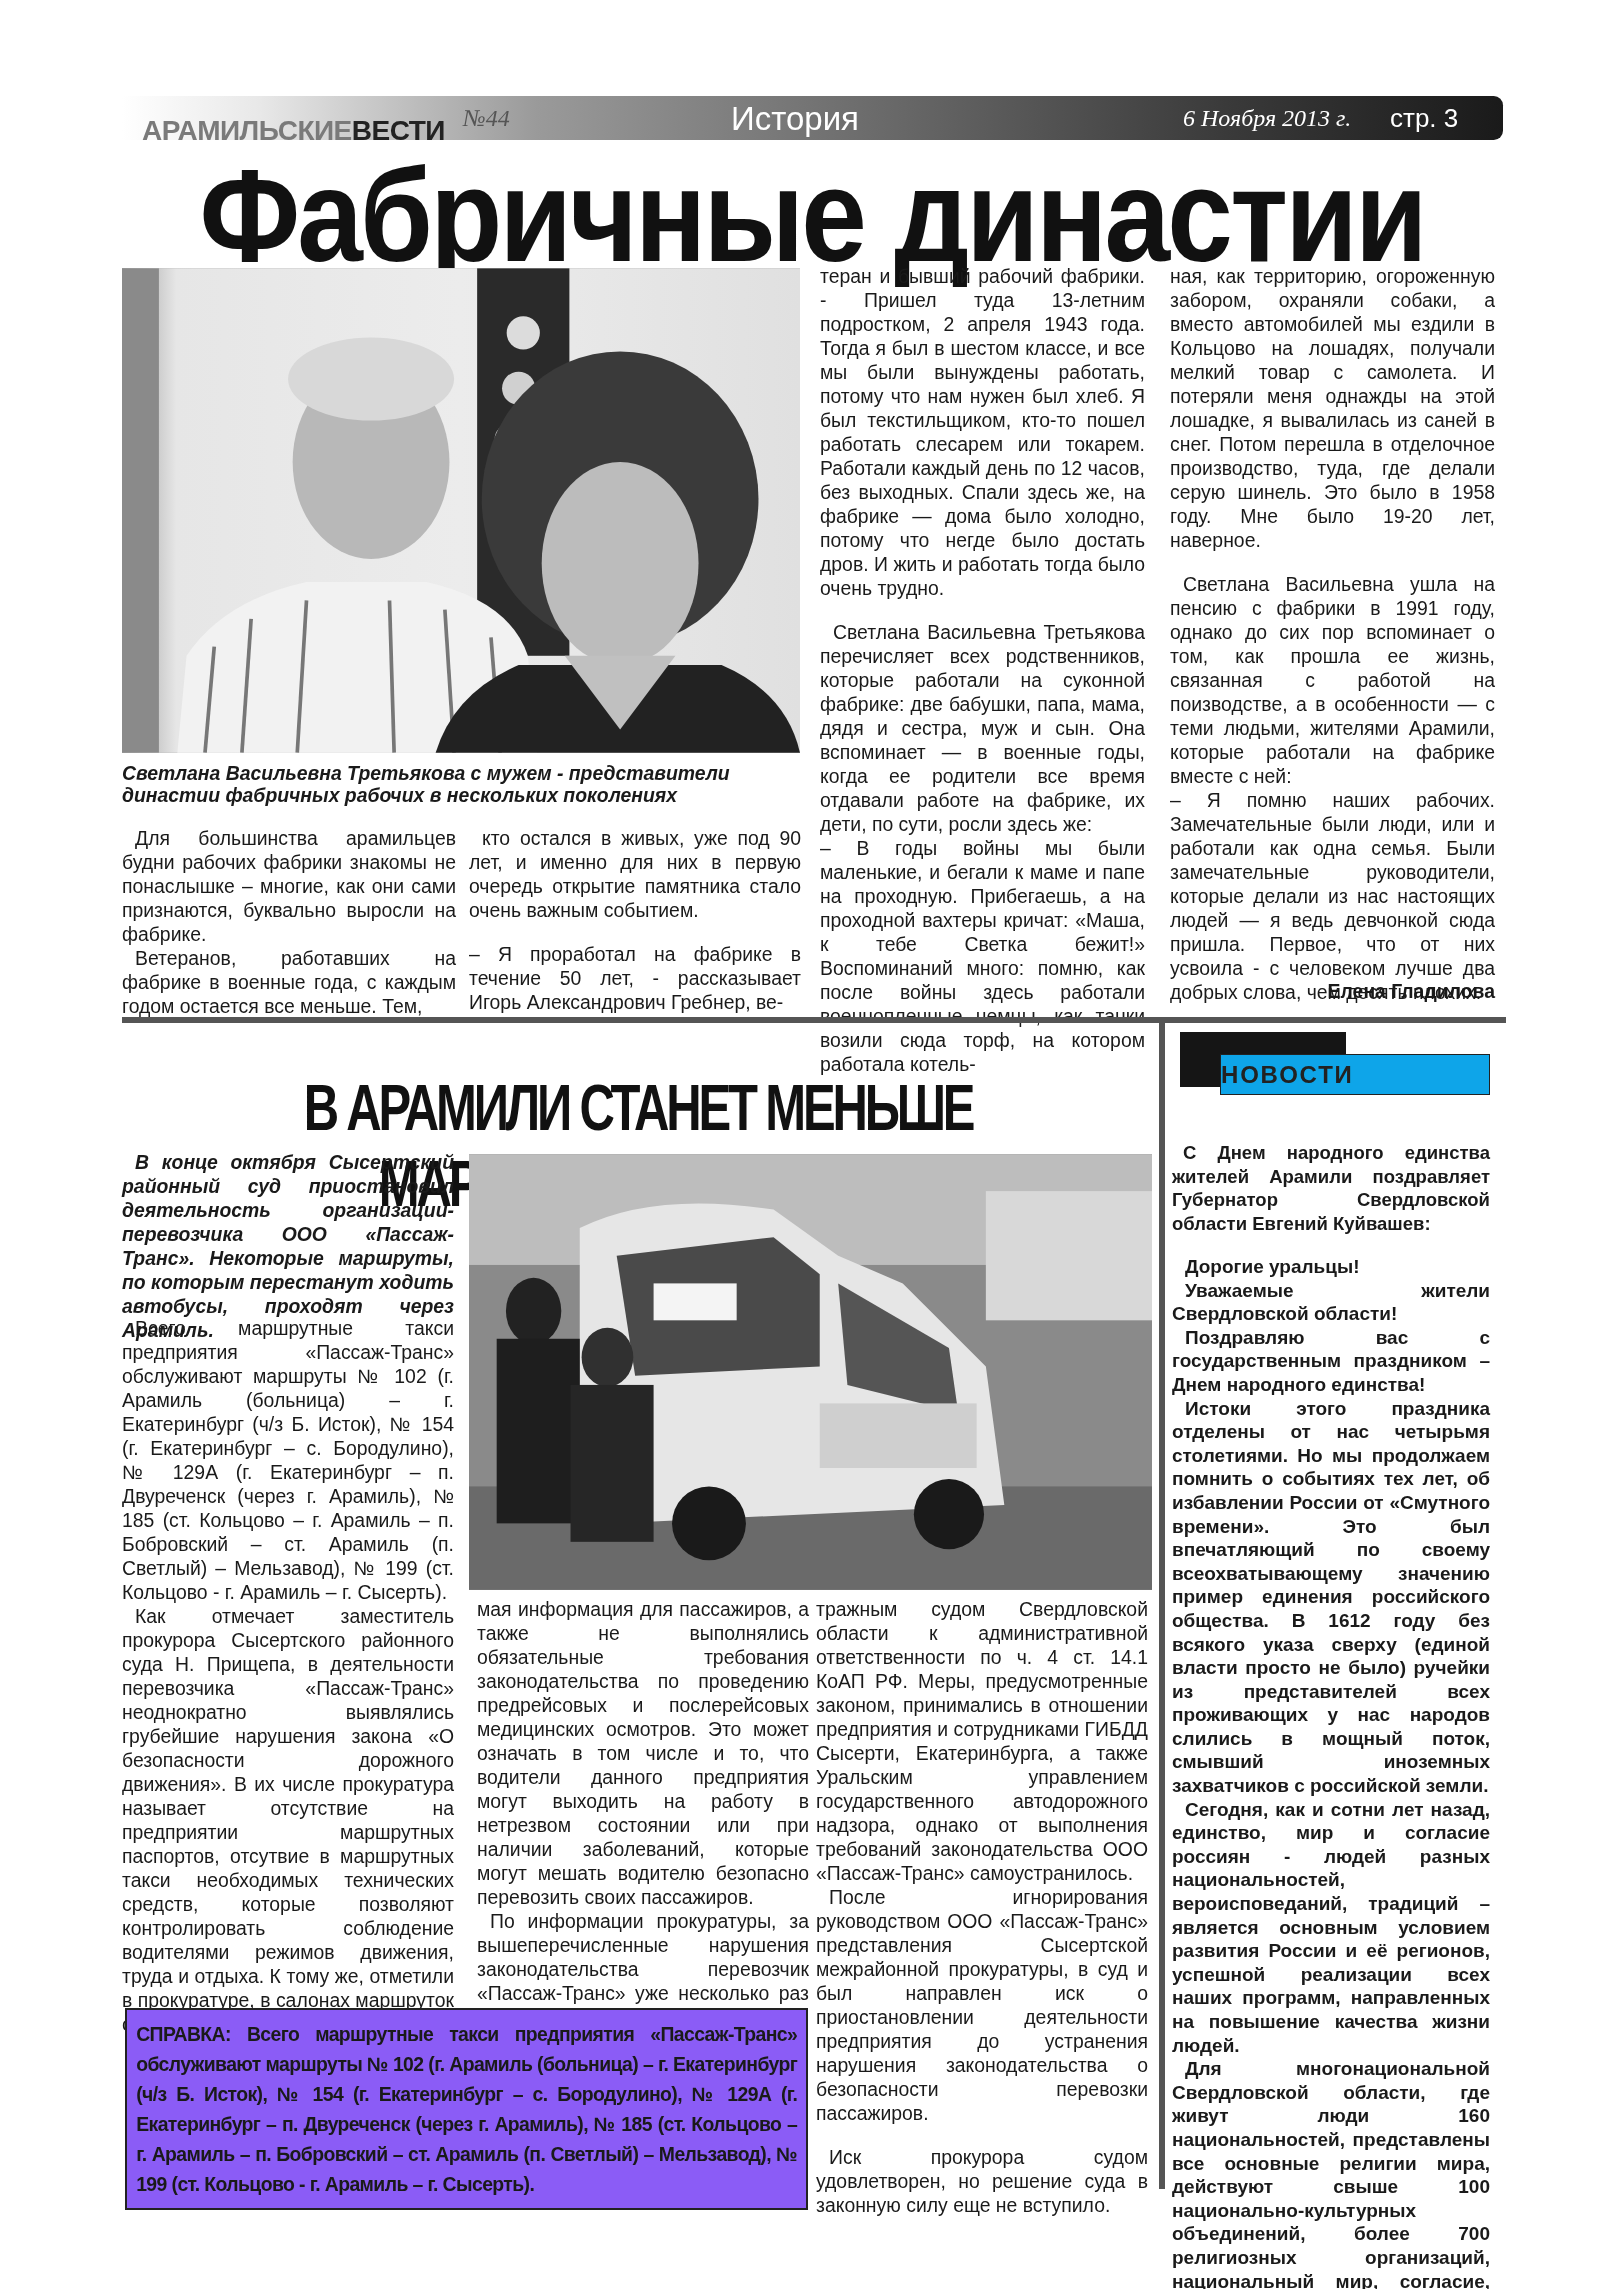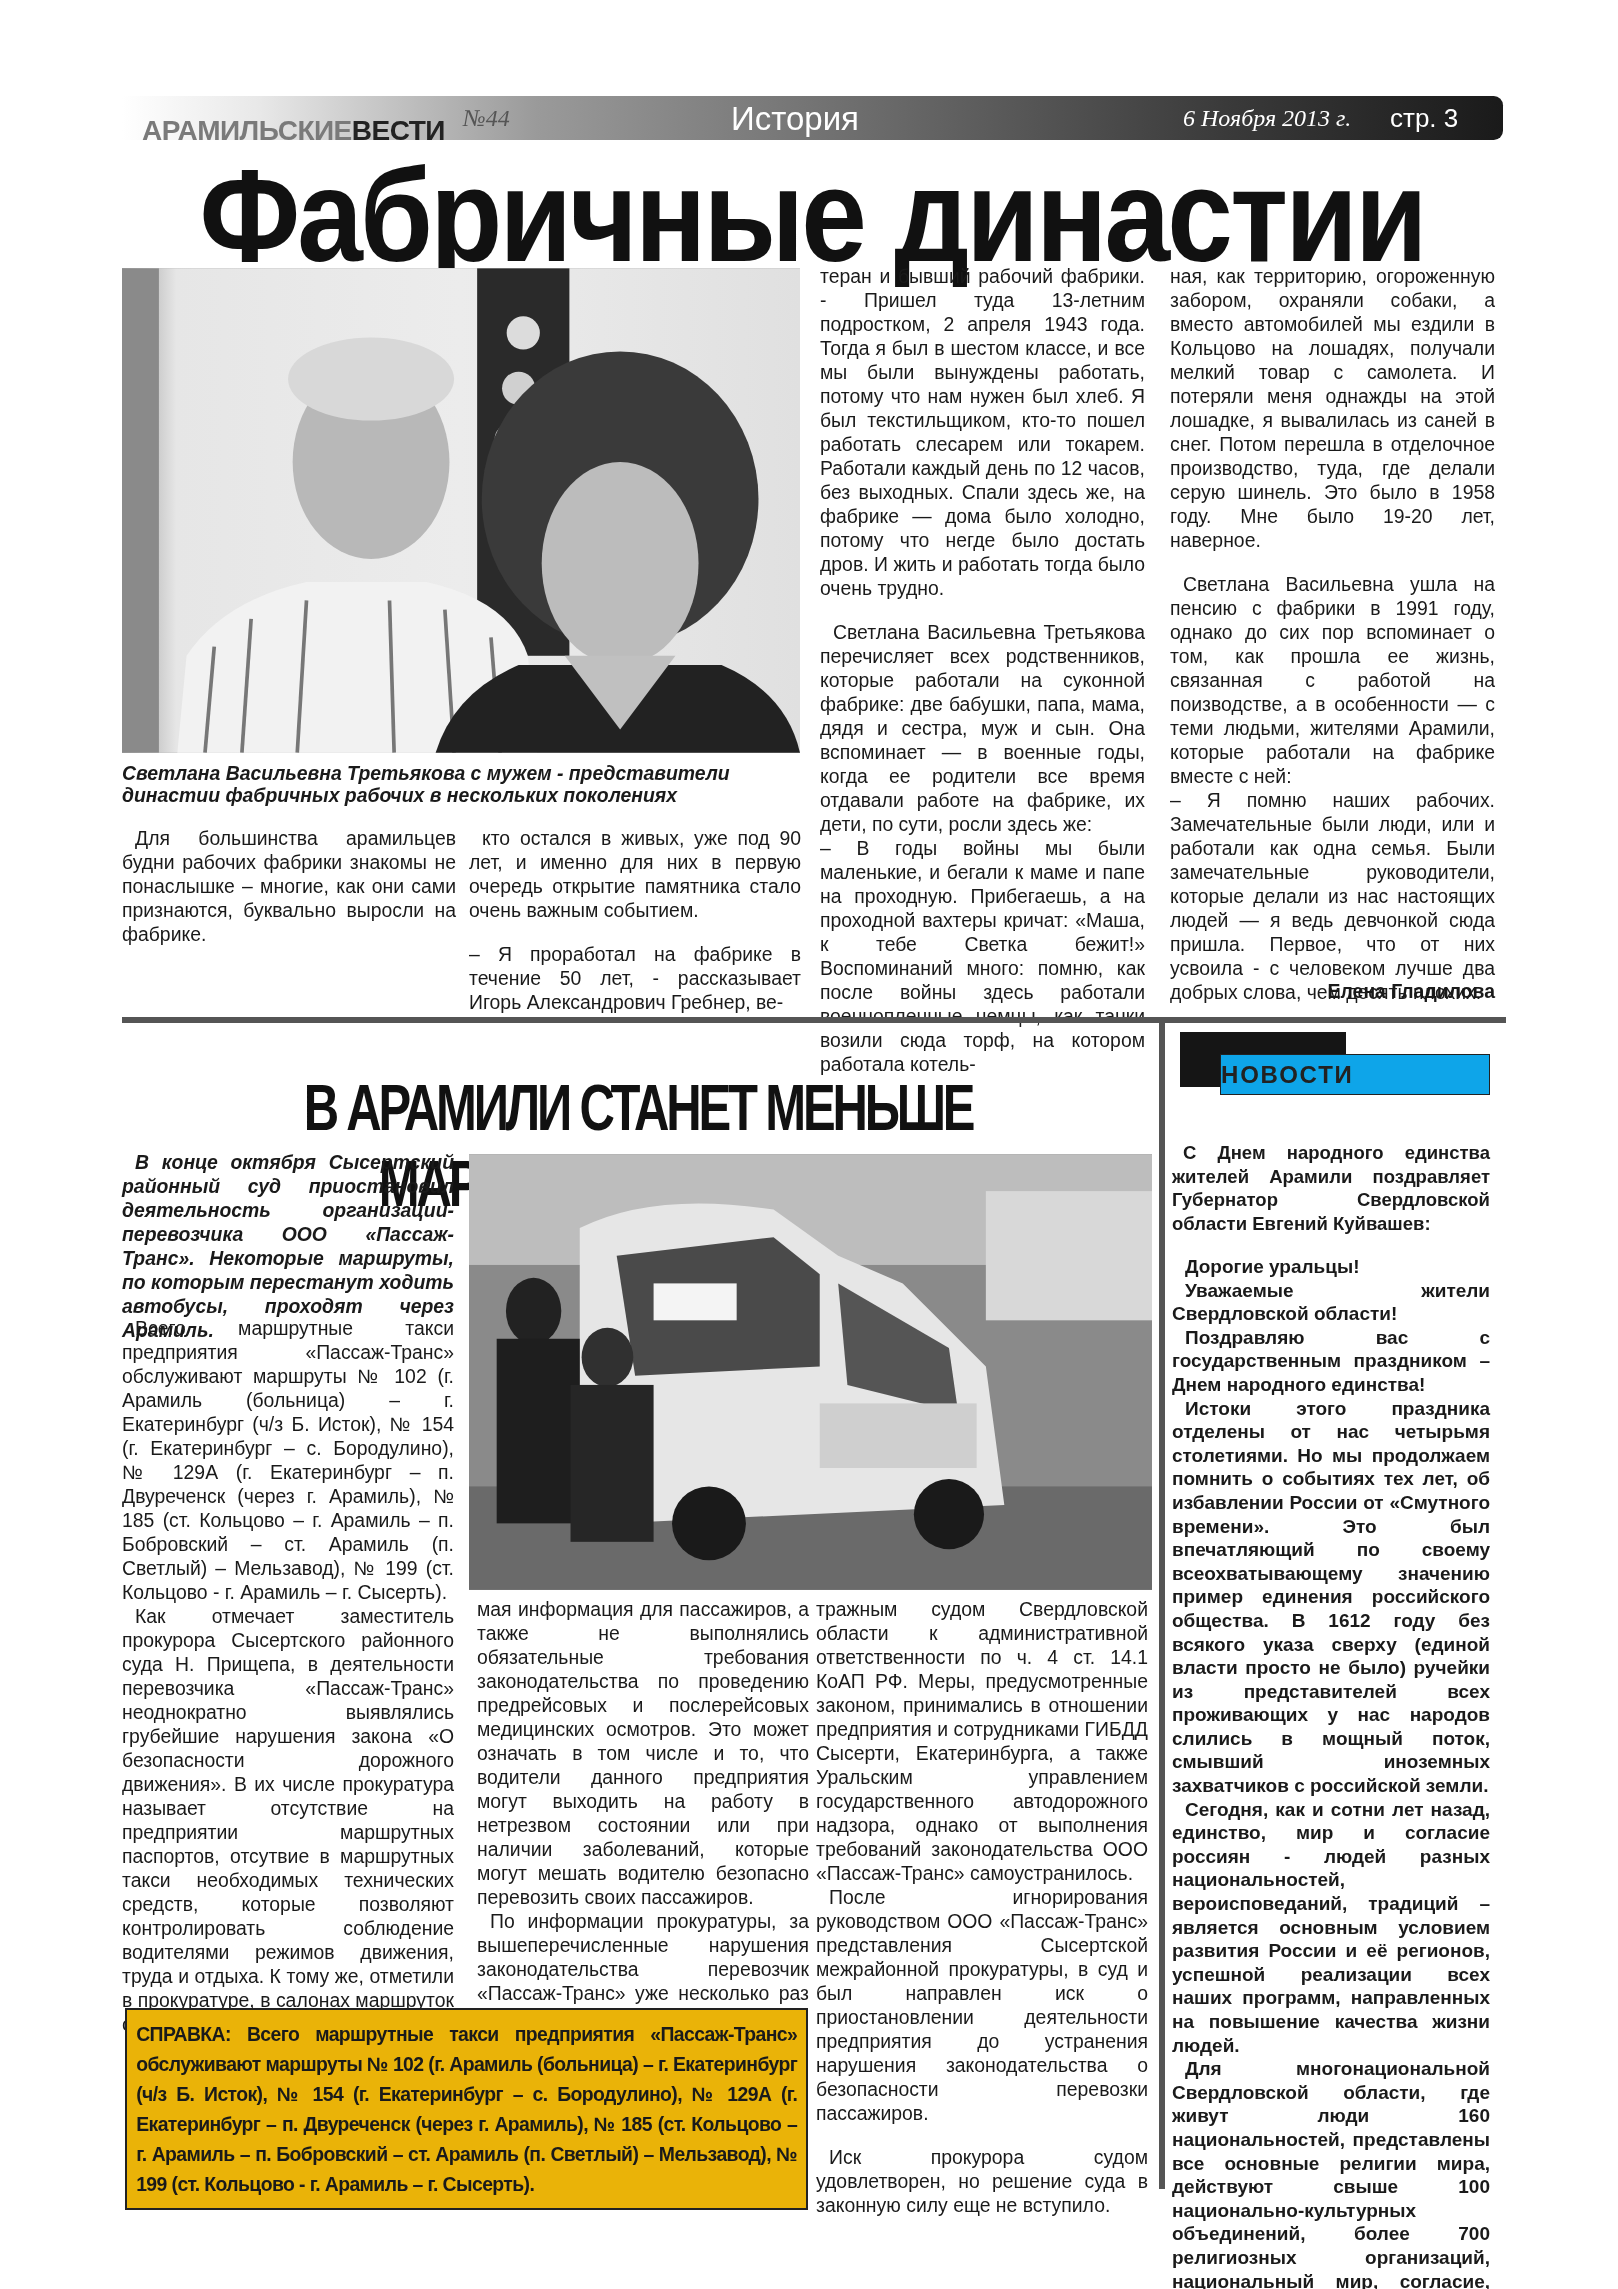--- a/index.html
+++ b/index.html
@@ -26,21 +26,21 @@
   .vrule{left:1159px;top:1017px;width:5.5px;height:1172px;background:#555;}
   .headline2{left:122px;top:1069px;width:1032px;text-align:center;font-size:57px;font-weight:bold;letter-spacing:-3.7px;transform:scaleX(0.86) scaleY(1.15);transform-origin:top center;color:#111;}
   .lead{font-weight:bold;font-style:italic;font-size:19.4px;line-height:24px;text-align:justify;}
   .lead p{margin:0;text-indent:13px;}
   .news-black{left:1180px;top:1032px;width:166px;height:55px;background:#151515;}
   .news-box{left:1220px;top:1054px;width:268px;height:39px;background:#0ea5e9;border:1.8px solid #222;font-size:24px;font-weight:bold;letter-spacing:1.8px;line-height:39px;color:#222;}
   .news-lead{left:1172px;top:1141px;width:318px;font-weight:bold;font-size:18.5px;line-height:23.5px;text-align:justify;}
   .news-lead p{margin:0;text-indent:11px;}
   .news-body{left:1172px;top:1255px;width:318px;font-size:19px;line-height:23.6px;text-align:justify;}
   .news-body p{margin:0;text-indent:13px;font-weight:bold;}
-  .spravka{left:125px;top:2008px;width:661px;padding:9.2px 9.2px;border:2.8px solid #222;background:#eab308;font-size:19.4px;font-weight:bold;line-height:30px;text-align:justify;letter-spacing:-0.6px;}
+  .spravka{left:125px;top:2008px;width:661px;padding:9.2px 9.2px;border:2.8px solid #222;background:#8b5cf6;font-size:19.4px;font-weight:bold;line-height:30px;text-align:justify;letter-spacing:-0.6px;}
 </style>
 </head>
 <body>
 
 <div class="abs hdr">
   <span class="paper"><span>АРАМИЛЬСКИЕ</span><b>ВЕСТИ</b></span>
   <span class="issue">№44</span>
   <span class="section">История</span>
   <span class="date">6 Ноября 2013 г.</span>
   <span class="page">стр. 3</span>
@@ -81,20 +81,21 @@
     <ellipse cx="540" cy="320" rx="85" ry="110" fill="#bcbcbc"></ellipse>
     <path d="M340 525 Q360 460 430 430 L650 430 Q720 460 735 525 Z" fill="#222"></path>
     <path d="M480 420 L540 500 L600 420 Z" fill="#c0c0c0"></path>
   </svg>
 </div>
 
 <div class="abs caption">Светлана Васильевна Третьякова с мужем - представители династии фабричных рабочих в нескольких поколениях</div>
 
 <div class="abs col" style="left:122px;top:826px;width:334px;">
   <p>Для большинства арамильцев будни рабочих фабрики знакомы не понаслышке – многие, как они сами признаются, буквально выросли на фабрике.</p>
+  <p>Ветеранов, работавших на фабрике в военные года, с каждым годом остается все меньше. Тем,</p>
 </div>
 <div class="abs col" style="left:469px;top:826px;width:332px;">
   <p>кто остался в живых, уже под 90 лет, и именно для них в первую очередь открытие памятника стало очень важным событием.</p>
   <p class="dash gap">–        Я проработал на фабрике в течение 50 лет, - рассказывает Игорь Александрович Гребнер, ве-</p>
 </div>
 <div class="abs col" style="left:820px;top:264px;width:325px;">
   <p style="text-indent:0">теран и бывший рабочий фабрики. - Пришел туда 13-летним подростком, 2 апреля 1943 года. Тогда я был в шестом классе, и все мы были вынуждены работать, потому что нам нужен был хлеб. Я был текстильщиком, кто-то пошел работать слесарем или токарем. Работали каждый день по 12 часов, без выходных. Спали здесь же, на фабрике — дома было холодно, потому что негде было достать дров. И жить и работать тогда было очень трудно.</p>
   <p class="gap">Светлана Васильевна Третьякова перечисляет всех родственников, которые работали на суконной фабрике: две бабушки, папа, мама, дядя и сестра, муж и сын. Она вспоминает — в военные годы, когда ее родители все время отдавали работе на фабрике, их дети, по сути, росли здесь же:</p>
   <p class="dash">–        В годы войны мы были маленькие, и бегали к маме и папе на проходную. Прибегаешь, а на проходной вахтеры кричат: «Маша, к тебе Светка бежит!» Воспоминаний много: помню, как после войны здесь работали военнопленные немцы, как танки возили сюда торф, на котором работала котель-</p>
 </div>

